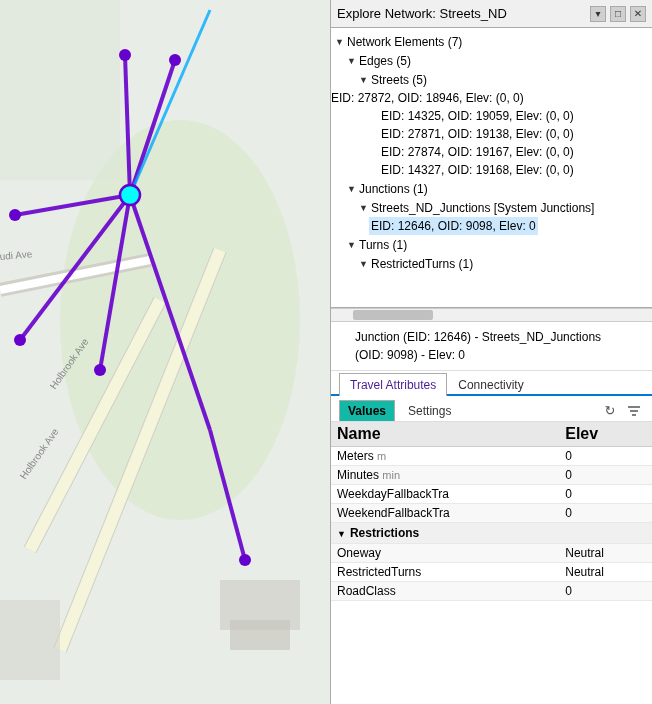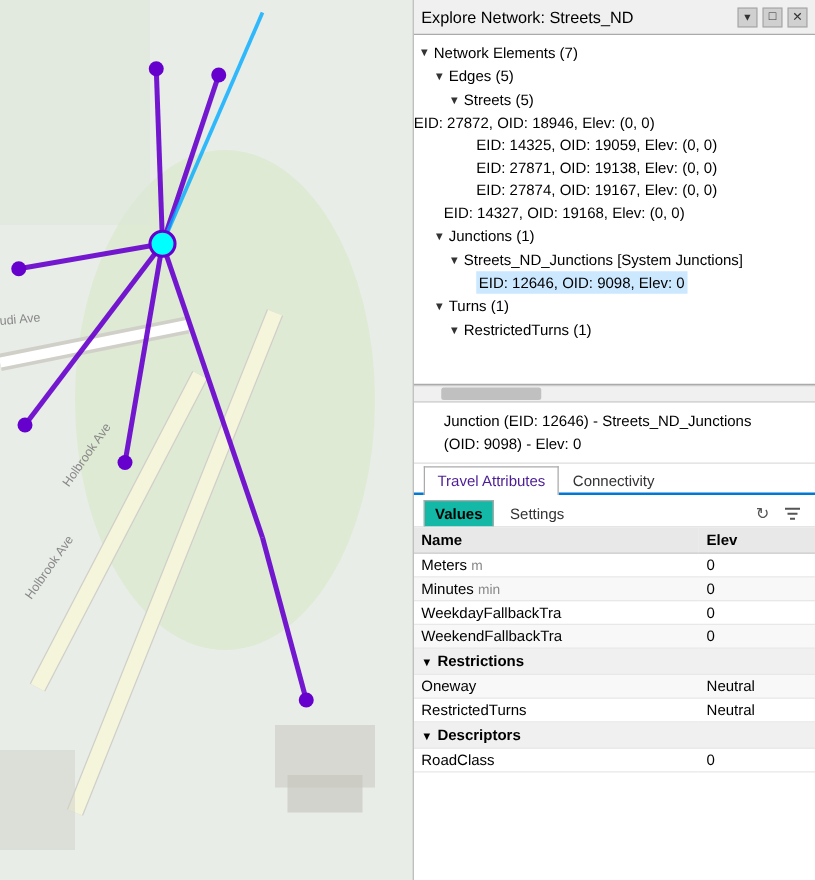--- a/index.html
+++ b/index.html
@@ -172,21 +172,21 @@
       border-collapse: collapse;
     }
     #attr-table thead tr {
       background: #e8e8e8;
     }
     #attr-table thead th {
       text-align: left;
       padding: 3px 6px;
       border-bottom: 1px solid #ccc;
       font-weight: 600;
-      font-size: 12px;
+      font-size: 16px;
     }
     #attr-table tbody tr {
       border-bottom: 1px solid #e8e8e8;
     }
     #attr-table tbody tr:nth-child(even) {
       background: #f8f8f8;
     }
     #attr-table tbody td {
       padding: 2px 6px;
       font-size: 12px;
@@ -310,36 +310,36 @@
       <span class="tree-node-label">
         <span class="triangle">▼</span>
         <span>Streets (5)</span>
       </span>
     </div>
 
     <div class="tree-node" style=""><span>EID: 27872, OID: 18946, Elev: (0, 0)</span></div>
     <div class="tree-node" style="padding-left:50px"><span>EID: 14325, OID: 19059, Elev: (0, 0)</span></div>
     <div class="tree-node" style="padding-left:50px"><span>EID: 27871, OID: 19138, Elev: (0, 0)</span></div>
     <div class="tree-node" style="padding-left:50px"><span>EID: 27874, OID: 19167, Elev: (0, 0)</span></div>
-    <div class="tree-node" style="padding-left:24px"><span>EID: 14327, OID: 19168, Elev: (0, 0)</span></div>
+    <div class="tree-node" style="padding-left:50px"><span>EID: 14327, OID: 19168, Elev: (0, 0)</span></div>
 
     <div class="tree-node" style="padding-left:14px">
       <span class="tree-node-label">
         <span class="triangle">▼</span>
         <span>Junctions (1)</span>
       </span>
     </div>
     <div class="tree-node" style="padding-left:26px">
       <span class="tree-node-label">
         <span class="triangle">▼</span>
         <span>Streets_ND_Junctions [System Junctions]</span>
       </span>
     </div>
 
-    <div class="tree-node" style="padding-left:50px">
+    <div class="tree-node" style="padding-left:38px">
       <span class="tree-node-label selected">
         <span>EID: 12646, OID: 9098, Elev: 0</span>
       </span>
     </div>
 
     <div class="tree-node" style="padding-left:14px">
       <span class="tree-node-label">
         <span class="triangle">▼</span>
         <span>Turns (1)</span>
       </span>
@@ -412,23 +412,20 @@
           </tr>
           <tr>
             <td>Oneway</td>
             <td>Neutral</td>
           </tr>
           <tr>
             <td>RestrictedTurns</td>
             <td>Neutral</td>
           </tr>
           <tr>
-            <td colspan="2" style="background: rgb(240, 240, 240); font-weight: 600; padding: 3px 6px;"><span style="font-size:9px;margin-right:4px;">▼</span>Descriptors</td>
-          </tr>
-          <tr>
             <td>RoadClass</td>
             <td>0</td>
           </tr>
         </tbody>
     </table>
   </div>
 
 </div>
 
 </body></html>

